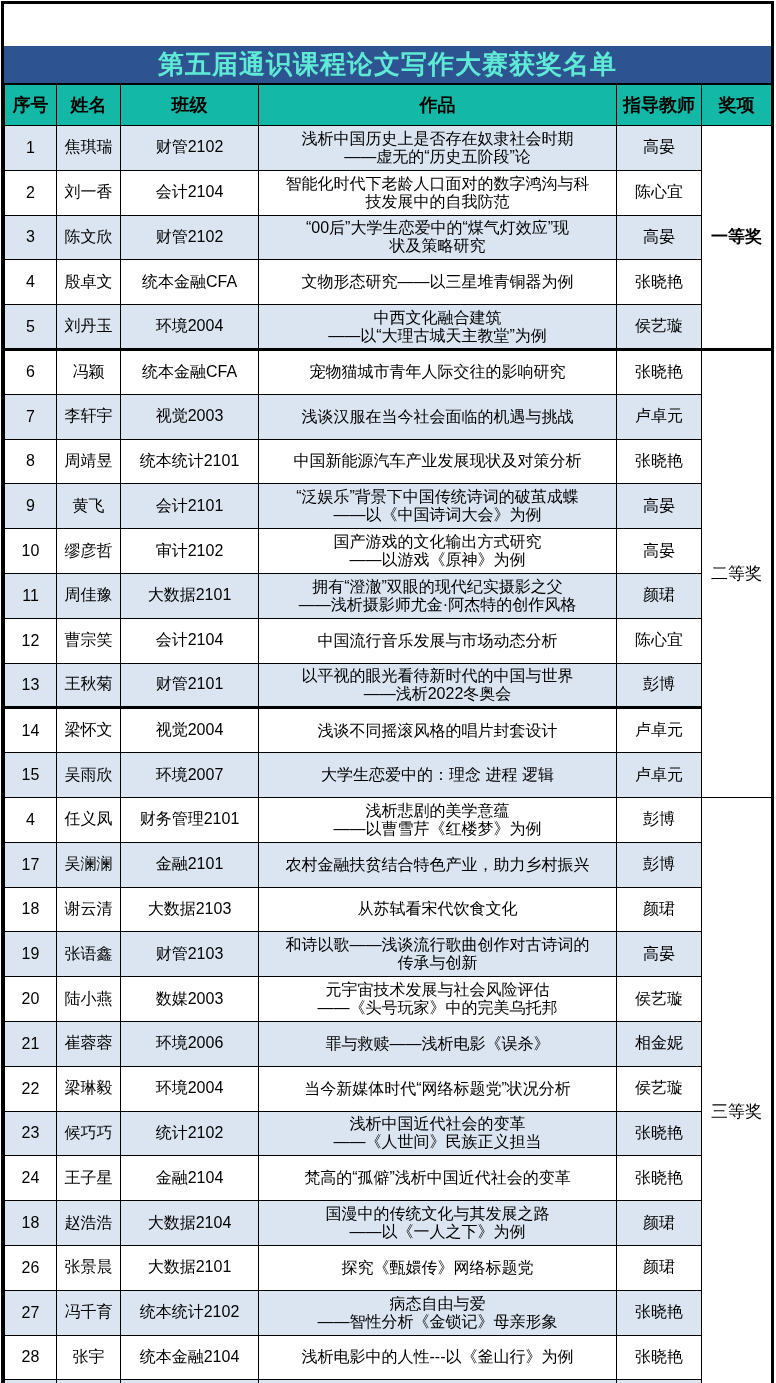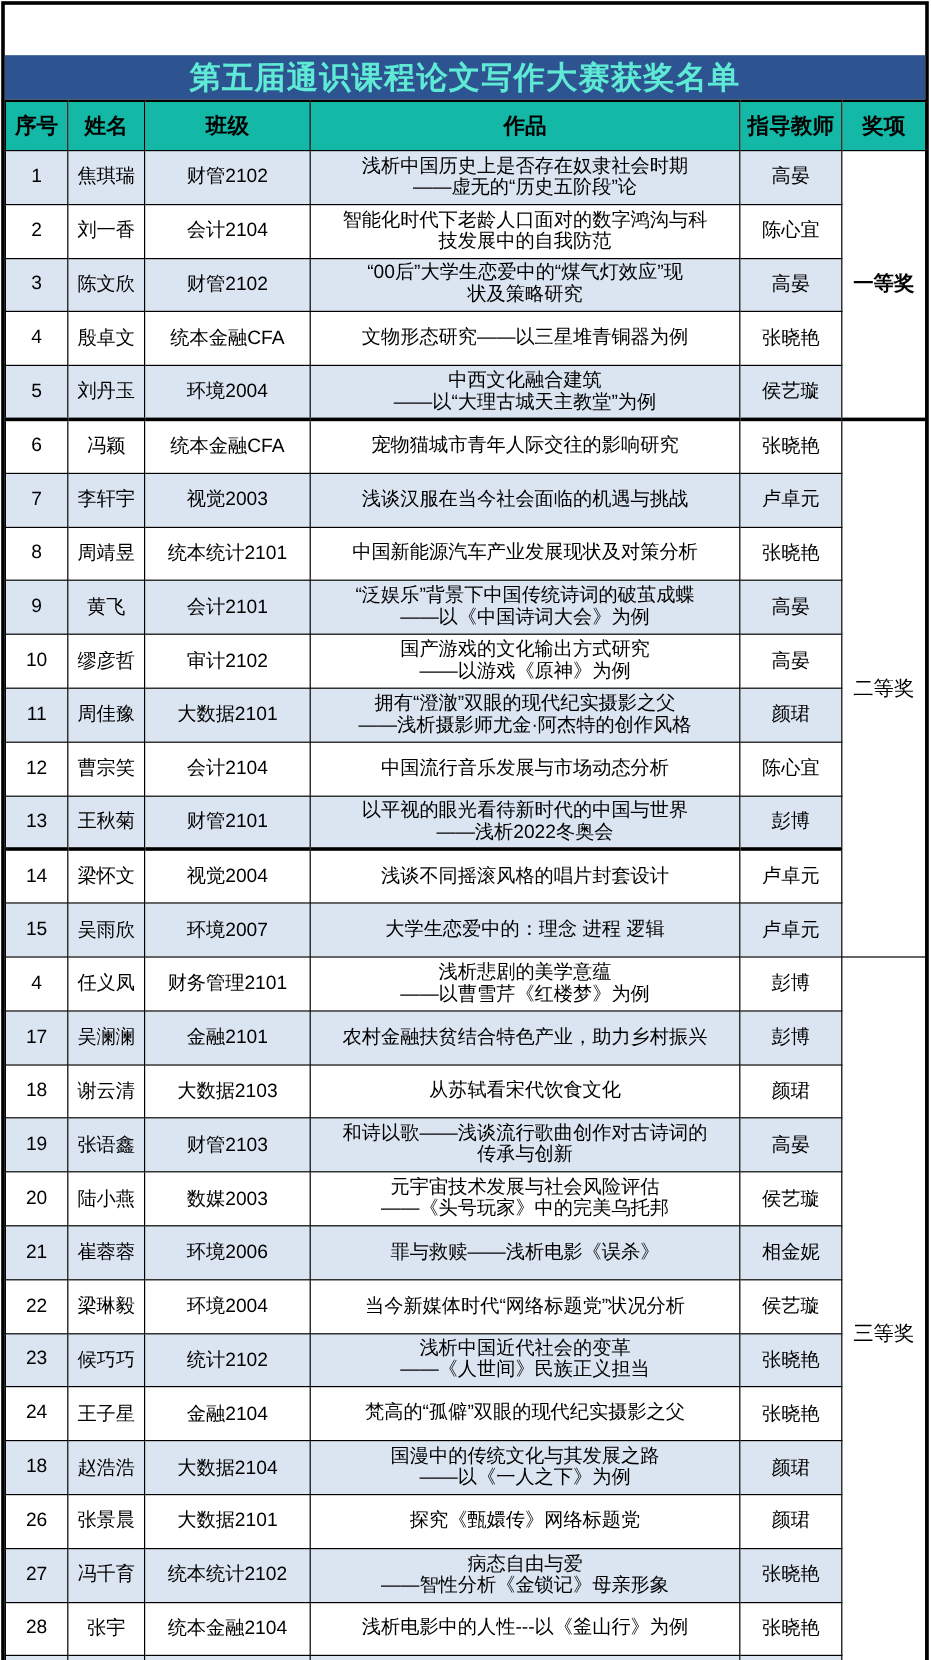--- a/index.html
+++ b/index.html
@@ -220,21 +220,21 @@
         <td class="cell-name">候巧巧</td>
         <td class="cell-class">统计2102</td>
         <td class="cell-work">浅析中国近代社会的变革
 ——《人世间》民族正义担当</td>
         <td class="cell-teacher">张晓艳</td>
       </tr>
       <tr>
         <td class="cell-no">24</td>
         <td class="cell-name">王子星</td>
         <td class="cell-class">金融2104</td>
-        <td class="cell-work">梵高的“孤僻”双眼的现代纪实摄影之父</td>
+        <td class="cell-work">梵高的“孤僻”浅析中国近代社会的变革</td>
         <td class="cell-teacher">张晓艳</td>
       </tr>
       <tr class="alt">
         <td class="cell-no">18</td>
         <td class="cell-name">赵浩浩</td>
         <td class="cell-class">大数据2104</td>
         <td class="cell-work">国漫中的传统文化与其发展之路
 ——以《一人之下》为例</td>
         <td class="cell-teacher">颜珺</td>
       </tr>

